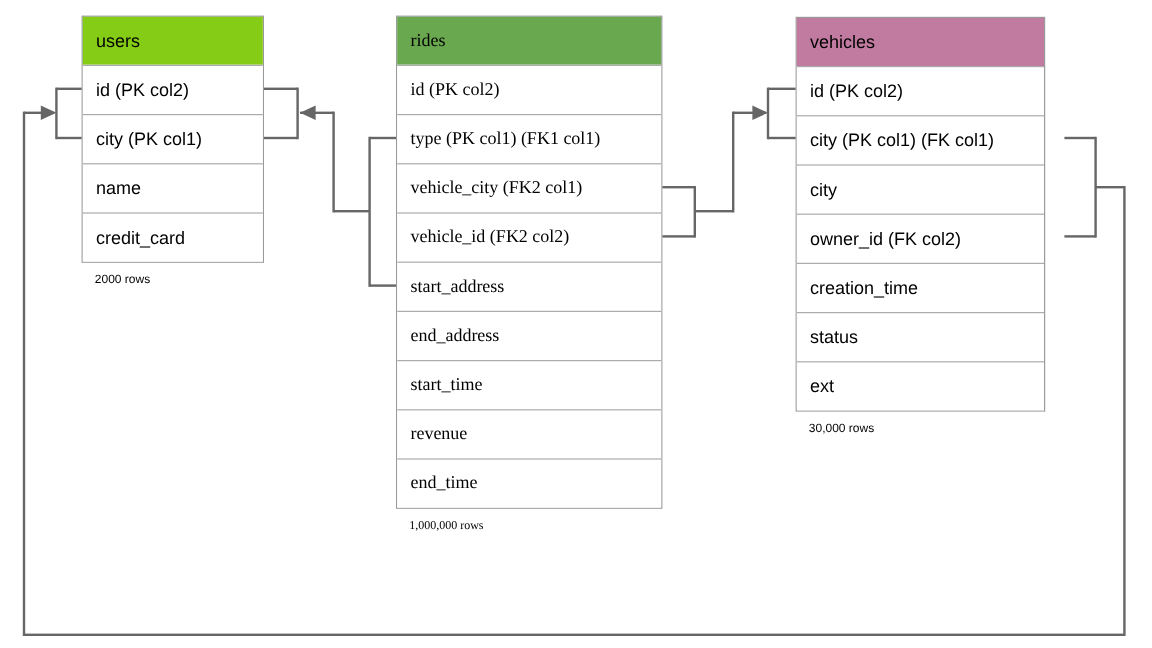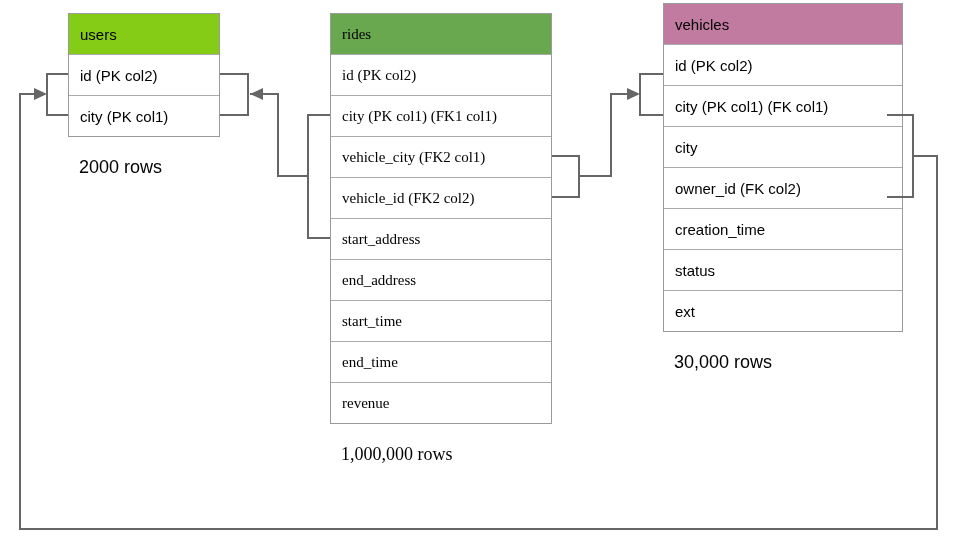--- a/index.html
+++ b/index.html
@@ -18,78 +18,84 @@
     display:flex;align-items:center;
     padding:0 11px;font-size:15px;color:#000;
   }
   .tbl-row{
     height:41px;box-sizing:border-box;
     border-top:1px solid #ababab;
     display:flex;align-items:center;
     padding:0 11px;font-size:15px;
     white-space:nowrap;overflow:hidden;background:#fff;
   }
-  .rowcount{margin-top:20px;padding-left:11px;font-size:18px;color:#000;}
+  .rowcount{margin-top:9px;padding-left:11px;font-size:10px;color:#000;}
   .seg{position:absolute;}
   .arrow{position:absolute;width:0;height:0;}
 </style>
 </head>
 <body>
 
 <div id="canvas">
     <div class="tbl" style="left: 68px; top: 13px; width: 152px;">
       <div class="tbl-box">
         <div class="tbl-header" style="background: #84cc16;">
           <span>users</span>
         </div>
         <div class="tbl-row">
           <span>id (PK col2)</span>
         </div>
         <div class="tbl-row">
           <span>city (PK col1)</span>
         </div>
+        <div class="tbl-row">
+          <span>name</span>
+        </div>
+        <div class="tbl-row">
+          <span>credit_card</span>
+        </div>
       </div>
       <div class="rowcount">2000 rows</div>
     </div>
     <div class="tbl" style="left: 330px; top: 13px; width: 222px; font-family: Liberation Serif, serif;">
       <div class="tbl-box">
         <div class="tbl-header" style="background: rgb(106, 168, 79);">
           <span>rides</span>
         </div>
         <div class="tbl-row">
           <span>id (PK col2)</span>
         </div>
         <div class="tbl-row">
-          <span>city (PK col1) (FK1 col1)</span>
+          <span>type (PK col1) (FK1 col1)</span>
         </div>
         <div class="tbl-row">
           <span>vehicle_city (FK2 col1)</span>
         </div>
         <div class="tbl-row">
           <span>vehicle_id (FK2 col2)</span>
         </div>
         <div class="tbl-row">
           <span>start_address</span>
         </div>
         <div class="tbl-row">
           <span>end_address</span>
         </div>
         <div class="tbl-row">
           <span>start_time</span>
         </div>
         <div class="tbl-row">
-          <span>end_time</span>
+          <span>revenue</span>
         </div>
         <div class="tbl-row">
-          <span>revenue</span>
+          <span>end_time</span>
         </div>
       </div>
       <div class="rowcount">1,000,000 rows</div>
     </div>
-    <div class="tbl" style="left: 663px; top: 3px; width: 240px;">
+    <div class="tbl" style="left: 663px; top: 14px; width: 208px;">
       <div class="tbl-box">
         <div class="tbl-header" style="background: rgb(194, 123, 160);">
           <span>vehicles</span>
         </div>
         <div class="tbl-row">
           <span>id (PK col2)</span>
         </div>
         <div class="tbl-row">
           <span>city (PK col1) (FK col1)</span>
         </div>

